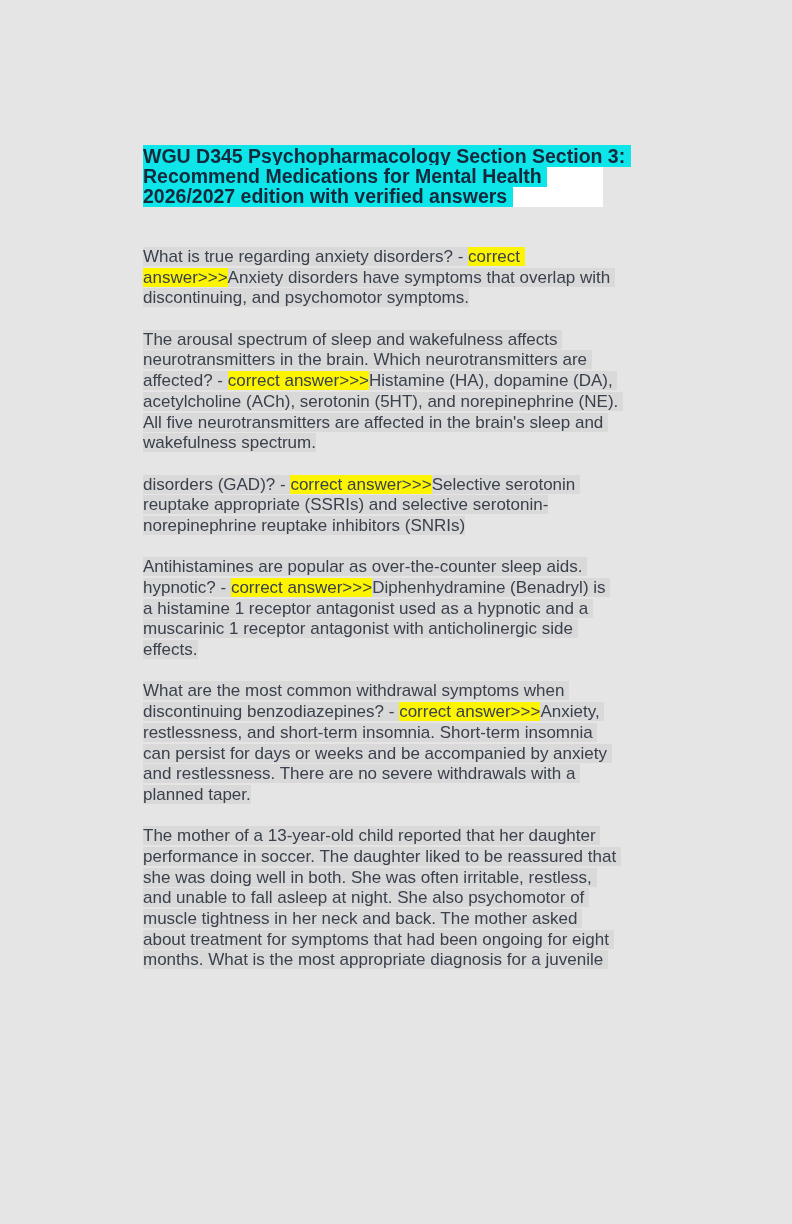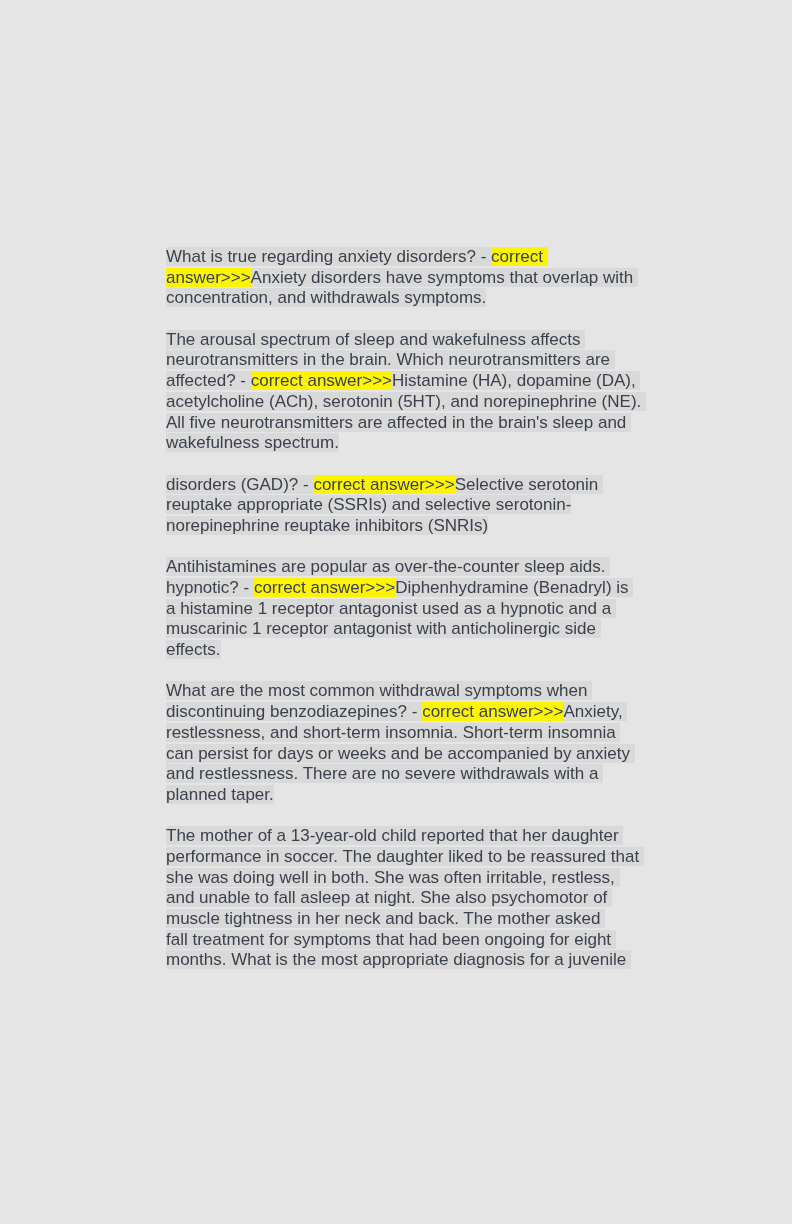--- a/index.html
+++ b/index.html
@@ -40,34 +40,39 @@
   .doc-body {
     position: absolute;
     left: 143px;
     top: 247px;
     width: 520px;
     font-size: 17px;
     line-height: 20.7px;
     color: var(--body-text);
   }
   .para { margin-bottom: 20.7px; }
-  .line { height: 20.7px; white-space: pre; margin-left: 23px; }
+  .line { height: 20.7px; white-space: pre; }
   .seg { white-space: pre; }
   .seg.gray { background: var(--gray-hl); }
   .seg.yellow { background: var(--yellow-hl); }
 </style>
 </head>
 <body>
 
 <div class="page">
+  <div class="title-block">
+      <div class="title-line"><span>WGU D345 Psychopharmacology Section Section 3: </span></div>
+      <div class="title-line"><span>Recommend Medications for Mental Health </span></div>
+      <div class="title-line"><span>2026/2027 edition with verified answers </span></div>
+    </div>
   <div class="doc-body">
       <div class="para">
         <div class="line"><span class="seg gray">What is true regarding anxiety disorders? - </span><span class="seg yellow">correct </span></div>
         <div class="line"><span class="seg yellow">answer&gt;&gt;&gt;</span><span class="seg gray">Anxiety disorders have symptoms that overlap with </span></div>
-        <div class="line"><span class="seg gray">concentration, and withdrawals symptoms.</span></div>
+        <div class="line"><span class="seg gray">discontinuing, and psychomotor symptoms.</span></div>
       </div>
       <div class="para">
         <div class="line"><span class="seg gray">The arousal spectrum of sleep and wakefulness affects </span></div>
         <div class="line"><span class="seg gray">neurotransmitters in the brain. Which neurotransmitters are </span></div>
         <div class="line"><span class="seg gray">affected? - </span><span class="seg yellow">correct answer&gt;&gt;&gt;</span><span class="seg gray">Histamine (HA), dopamine (DA), </span></div>
         <div class="line"><span class="seg gray">acetylcholine (ACh), serotonin (5HT), and norepinephrine (NE). </span></div>
         <div class="line"><span class="seg gray">All five neurotransmitters are affected in the brain's sleep and </span></div>
         <div class="line"><span class="seg gray">wakefulness spectrum.</span></div>
       </div>
       <div class="para">
@@ -89,17 +94,17 @@
         <div class="line"><span class="seg gray">can persist for days or weeks and be accompanied by anxiety </span></div>
         <div class="line"><span class="seg gray">and restlessness. There are no severe withdrawals with a </span></div>
         <div class="line"><span class="seg gray">planned taper.</span></div>
       </div>
       <div class="para">
         <div class="line"><span class="seg gray">The mother of a 13-year-old child reported that her daughter </span></div>
         <div class="line"><span class="seg gray">performance in soccer. The daughter liked to be reassured that </span></div>
         <div class="line"><span class="seg gray">she was doing well in both. She was often irritable, restless, </span></div>
         <div class="line"><span class="seg gray">and unable to fall asleep at night. She also psychomotor of </span></div>
         <div class="line"><span class="seg gray">muscle tightness in her neck and back. The mother asked </span></div>
-        <div class="line"><span class="seg gray">fall treatment for symptoms that had been ongoing for eight </span></div>
+        <div class="line"><span class="seg gray">about treatment for symptoms that had been ongoing for eight </span></div>
         <div class="line"><span class="seg gray">months. What is the most appropriate diagnosis for a juvenile </span></div>
       </div>
     </div>
 </div>
 
 </body></html>

